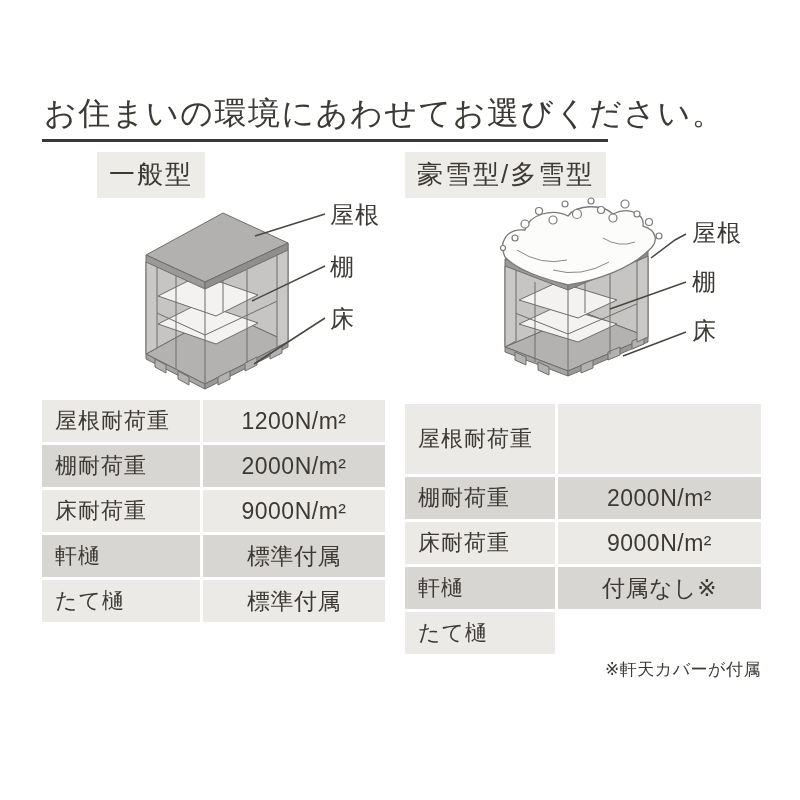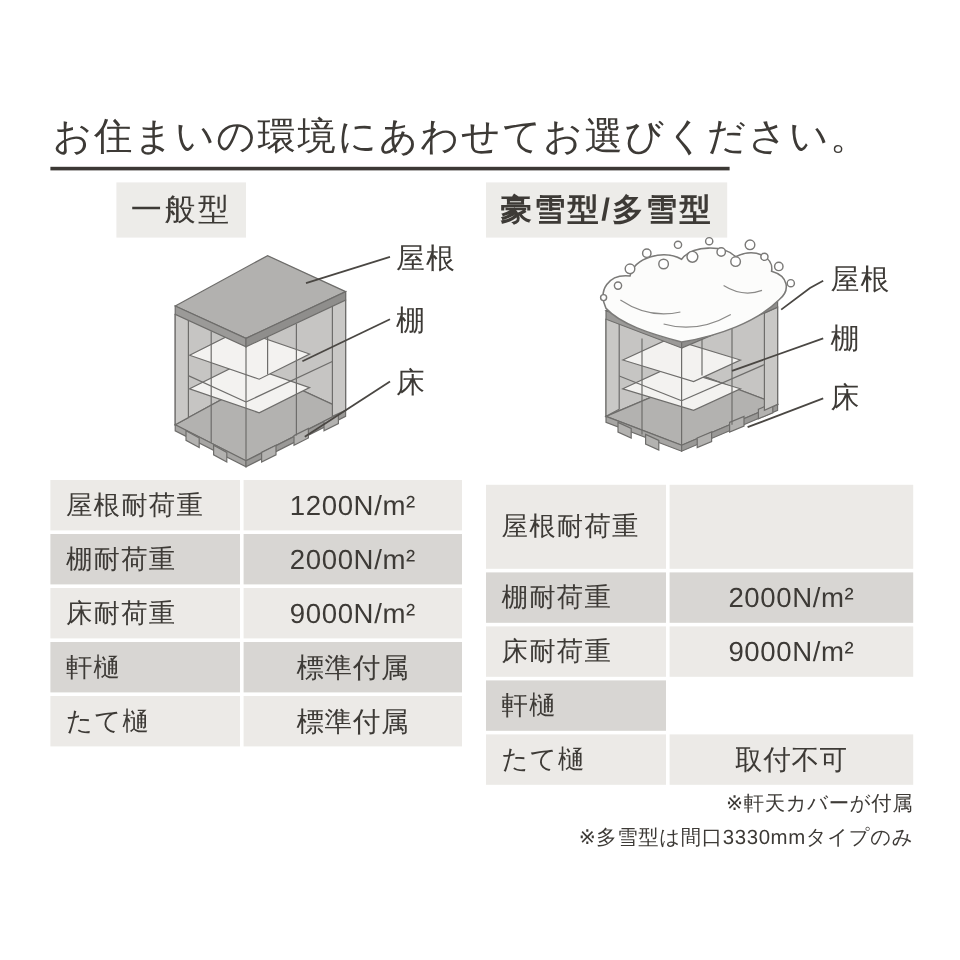--- a/index.html
+++ b/index.html
@@ -13,21 +13,21 @@
   }
   .title-underline{
     position:absolute;left:42px;top:139px;width:566px;height:0;
     border-top:3px solid #3c3935;
   }
   .section-heading{
     position:absolute;top:152px;background:#edece9;font-size:26px;
     padding:5px 12px 6px 12px;letter-spacing:2px;white-space:nowrap;
   }
   #heading-left{left:54px;margin-left:43px;}
-  #heading-right{left:405px;font-weight:bold;}
+  #heading-right{left:405px;}
   .diagram{position:absolute;}
   #diagram-left{left:42px;top:196px;}
   #diagram-right{left:405px;top:194px;}
   .diagram text{
     font-family:"Liberation Sans","DejaVu Sans",sans-serif;
     font-size:24px;fill:#3d3a36;letter-spacing:1px;
   }
   .spec-table{position:absolute;}
   #table-left{left:42px;top:400px;width:343px;}
   #table-right{left:405px;top:404px;width:356px;}
@@ -210,25 +210,24 @@
       </div>
   </div>
   <div class="spec-row">
     <div class="cell label-cell">床耐荷重</div>
     <div class="cell value-cell">
         <span>9000N/m²</span>
       </div>
   </div>
   <div class="spec-row">
     <div class="cell label-cell">軒樋</div>
+    <div class="cell value-cell">
+        <span>付属なし※</span>
+      </div>
   </div>
   <div class="spec-row">
     <div class="cell label-cell">たて樋</div>
-    <div class="cell value-cell">
-        <span>取付不可</span>
-      </div>
   </div>
 </div>
 
 <div class="footnotes">
   <div class="footnote-line">※軒天カバーが付属</div>
-  <div class="footnote-line">※多雪型は間口3330mmタイプのみ</div>
 </div>
 
 </body></html>

